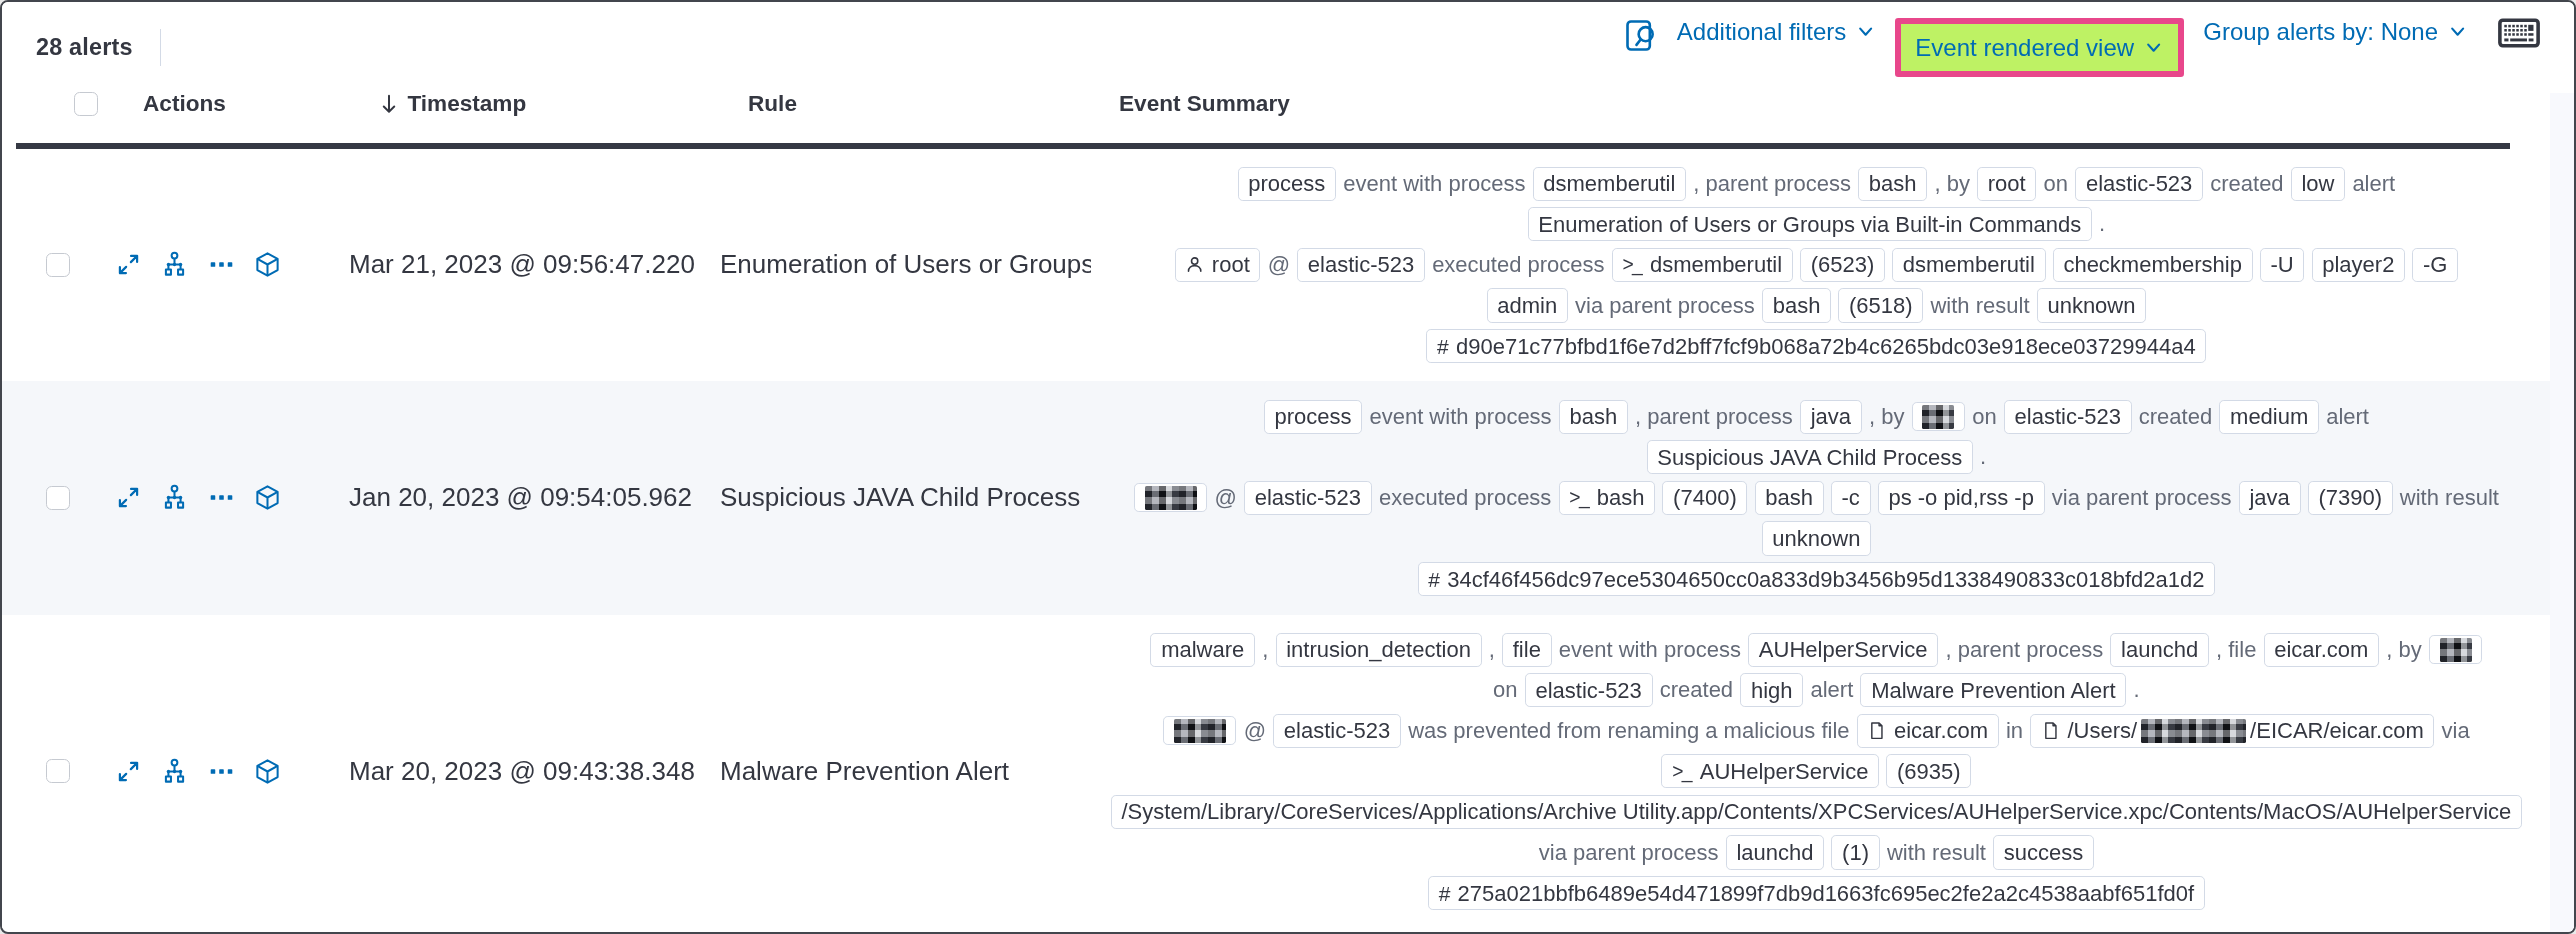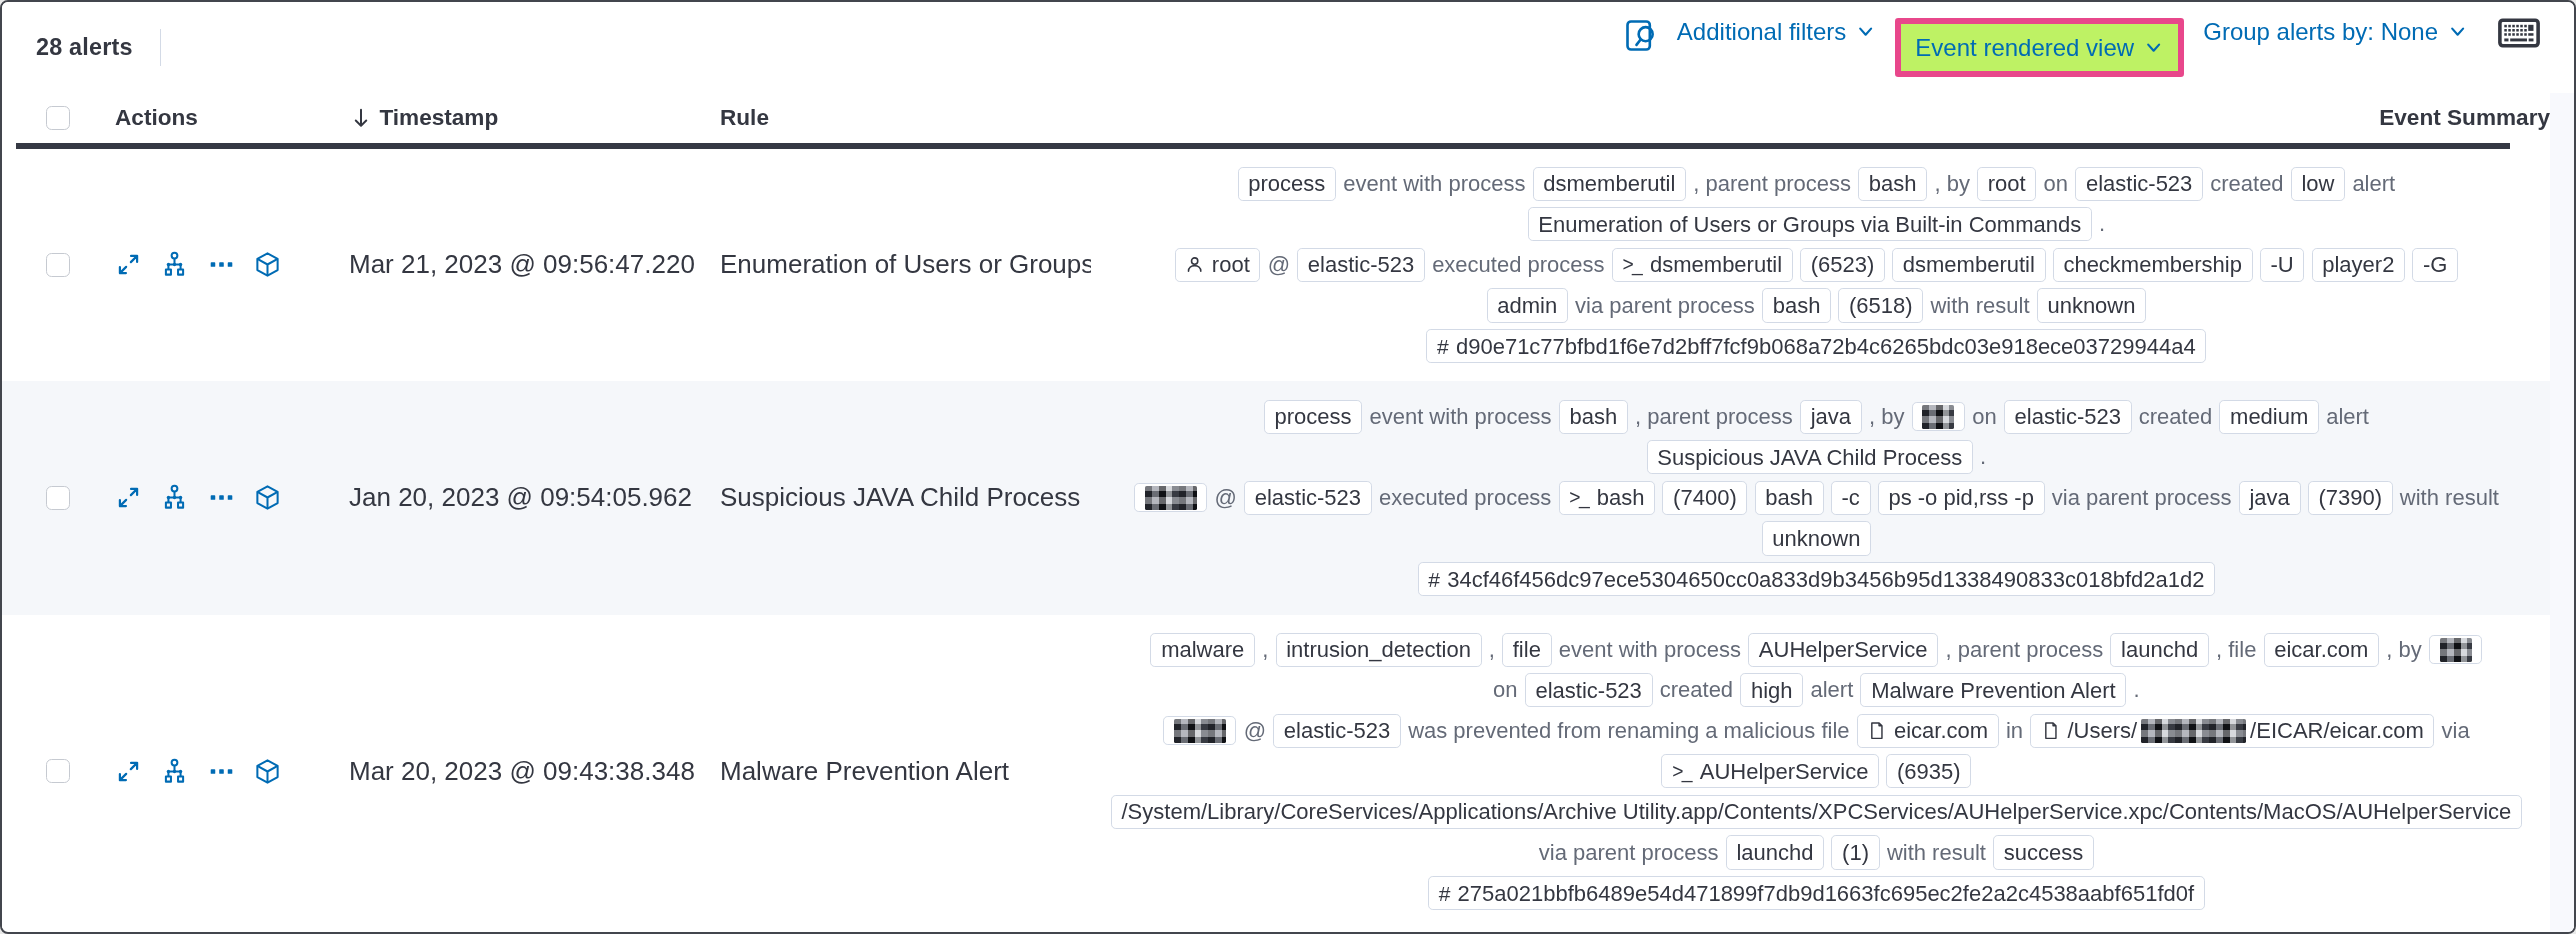--- a/index.html
+++ b/index.html
@@ -10,21 +10,21 @@
   .toolbar { position:absolute; top:0; left:0; right:0; height:91px; display:flex; align-items:center; padding:0 34px; background:#fff; }
   .toolbar-left { display:flex; align-items:center; }
   .alert-count { font-size:23.4px; font-weight:700; color:#343741; letter-spacing:0.2px; }
   .tb-divider { width:1.6px; height:37px; background:#d3dae6; margin-left:27px; }
   .toolbar-right { margin-left:auto; display:flex; align-items:flex-start; gap:18px; }
   .link { display:flex; align-items:center; gap:9.7px; color:#006bb4; font-size:24px; font-weight:500; cursor:pointer; white-space:nowrap; }
   .view-toggle { border:6.4px solid #e8478b; border-radius:3.2px; background:#bef264; padding:9.7px 14.5px; margin:0 1.6px; }
   .kb-icon { margin-left:13px; display:flex; align-items:center; }
 
   
-  .header-row { position:absolute; top:91px; left:0; right:24px; height:50px; display:flex; align-items:center; background:#fff; }
+  .header-row { position:absolute; top:77px; left:0; right:24px; height:50px; display:flex; align-items:center; background:#fff;padding-left:28px; }
   .header-underline { position:absolute; top:141px; left:13.7px; right:64px; height:5.6px; background:#353944; }
   .hcell { font-size:22.6px; font-weight:700; color:#343741; display:flex; align-items:center; gap:6.4px; }
 
   
   .col-check    { width:89px; padding-left:44px; flex:none; display:flex; align-items:center; }
   .col-actions  { width:226px; padding-left:24px; flex:none; display:flex; align-items:center; gap:19.3px; }
   .col-ts       { width:379px; padding-left:32px; flex:none; white-space:nowrap; }
   .col-rule     { width:395px; padding-left:24px; flex:none; white-space:nowrap; overflow:hidden; }
   .col-summary  { flex:1; min-width:0; display:flex; flex-direction:column; align-items:center; justify-content:center; gap:6.4px; padding:17.7px 37px 17.7px 4.8px; }
 
@@ -140,21 +140,21 @@
       <span class="hcell">
         <svg width="24" height="24" viewBox="0 0 16 16" fill="none" stroke="#343741" stroke-width="1.3" stroke-linecap="round" stroke-linejoin="round">
             <path d="M8 2.5 V13 M4.5 9.7 8 13.2 11.5 9.7"></path>
           </svg>
         <span>Timestamp</span>
       </span>
     </div>
     <div class="col-rule">
       <span class="hcell">Rule</span>
     </div>
-    <div class="col-summary" style="align-items:flex-end;padding:0;">
+    <div class="col-summary" style="align-items:flex-start;padding:0;">
       <span class="hcell">Event Summary</span>
     </div>
   </div>
   <div class="header-underline"></div>
 
   <div class="rows">
       <div class="row">
         <div class="col-check">
           <span class="cb"></span>
         </div>

